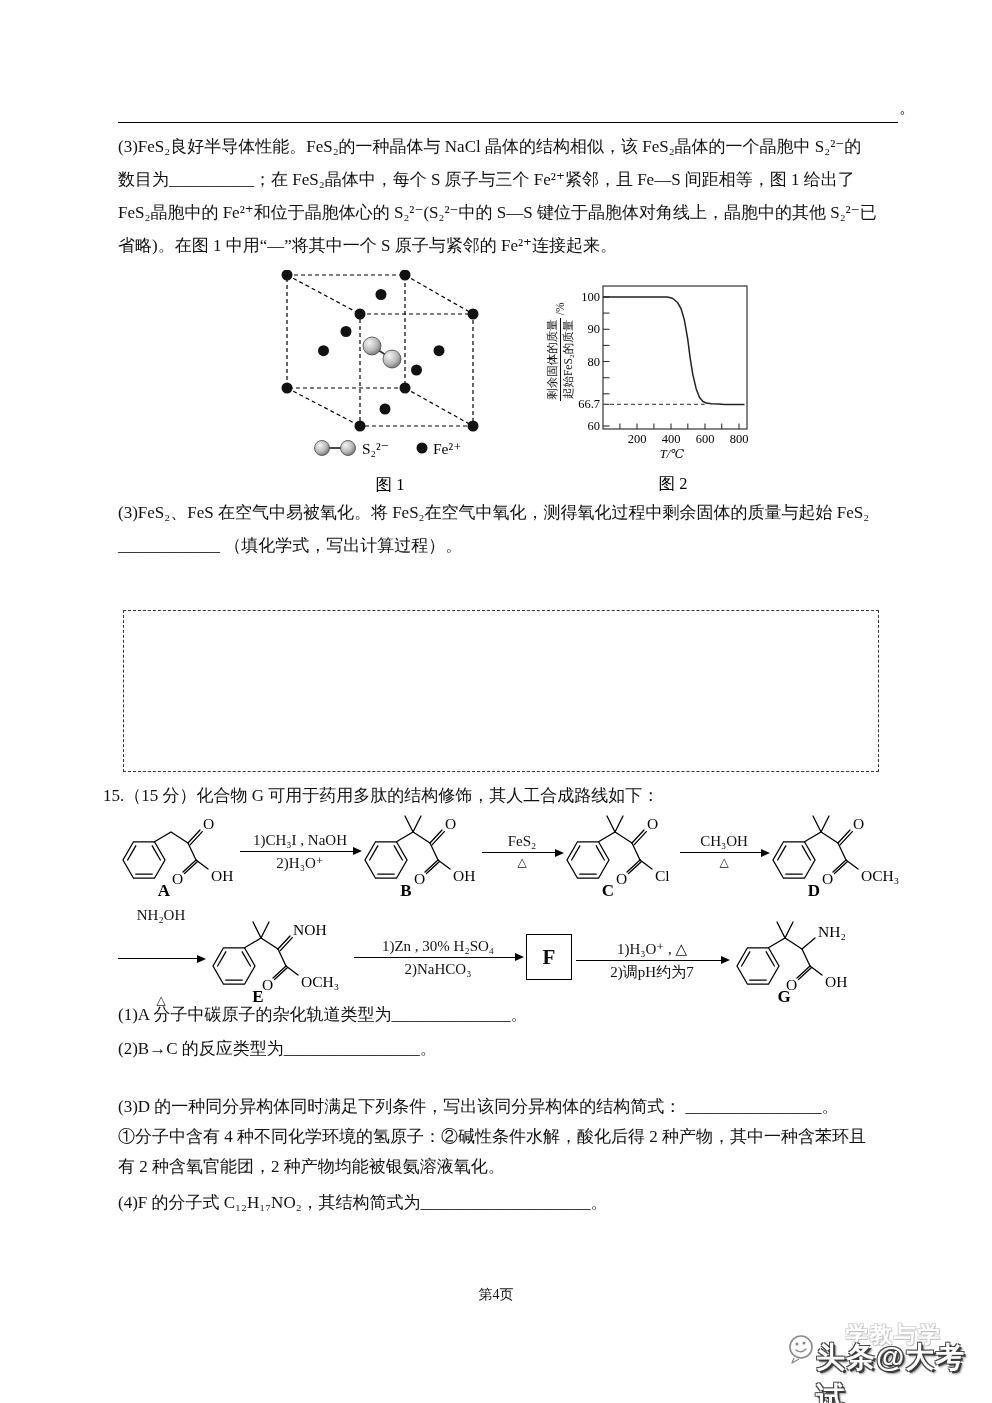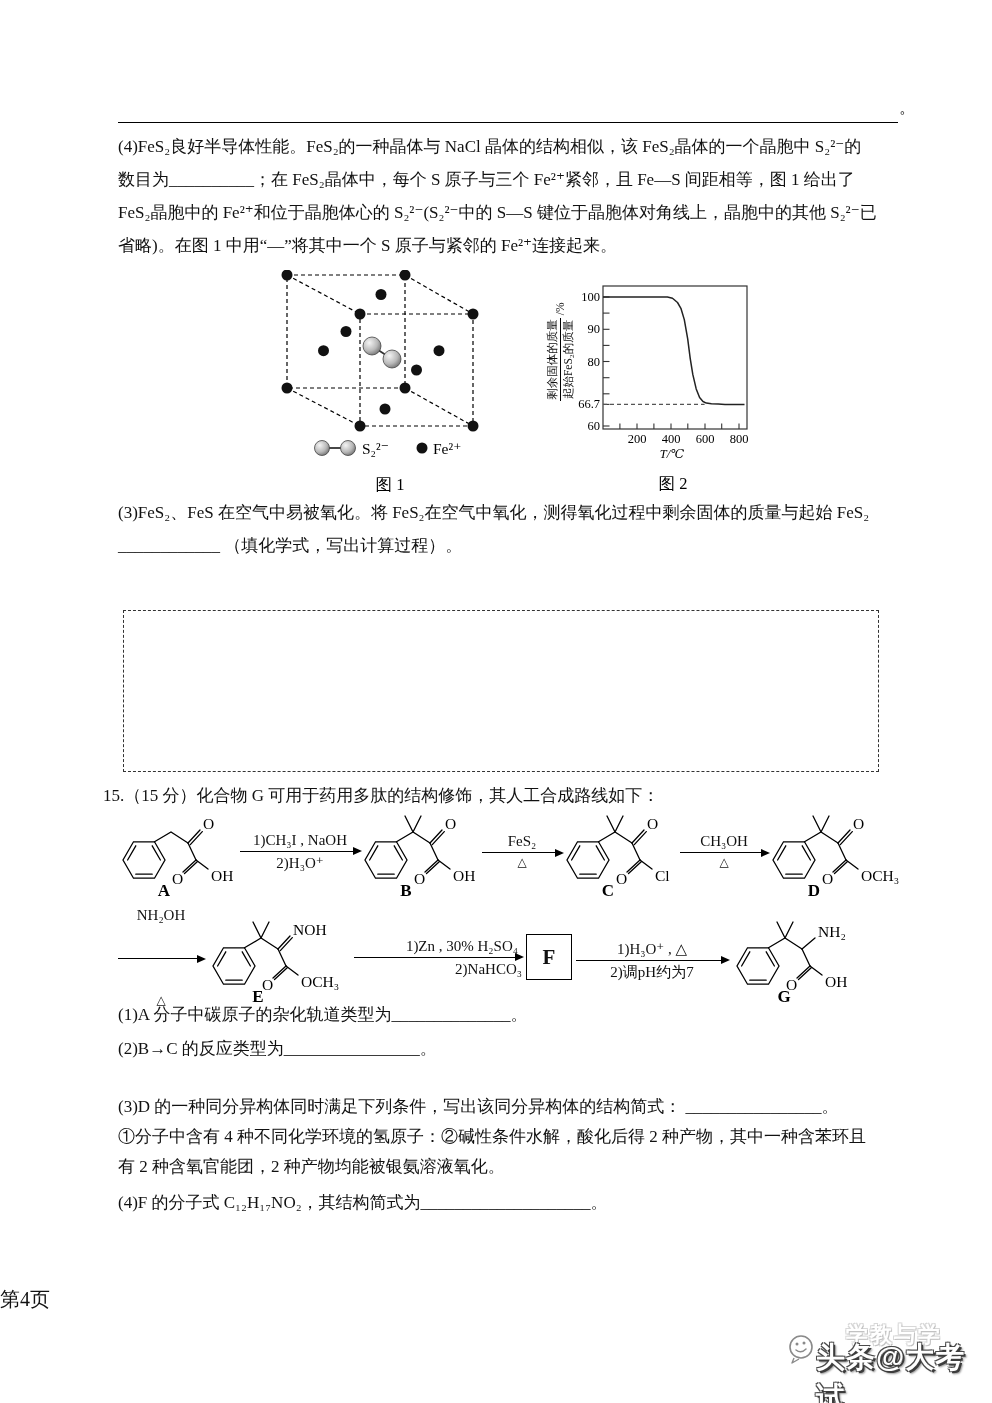--- a/index.html
+++ b/index.html
@@ -28,38 +28,38 @@
   .lbl{font-size:17px;font-weight:bold;text-anchor:middle;font-family:"Liberation Serif","DejaVu Serif",serif;}
   .cap{font-size:16.5px;text-anchor:middle;font-family:"Liberation Serif","DejaVu Serif",serif;}
   .tick-label{font-size:12.5px;font-family:"Liberation Serif","DejaVu Serif",serif;}
   .subq{position:absolute;left:118px;font-size:17px;line-height:30px;white-space:nowrap;}
   .ylabel-rot{position:absolute;left:472px;top:332px;width:176px;height:40px;
       transform:rotate(-90deg);display:flex;align-items:center;justify-content:center;gap:2px;}
   .frac{display:inline-flex;flex-direction:column;align-items:center;font-size:11.5px;line-height:1.25;}
   .frac .num{padding:0 2px;}
   .frac .den{border-top:1px solid #000;padding:0 2px;}
   .yunit{font-size:11.5px;}
-  .footer{position:absolute;left:0;top:1286px;width:100%;font-size:20px;}
+  .footer{position:absolute;left:0;top:1286px;width:100%;text-align:center;font-size:14px;}
   .wm-main{position:absolute;left:816px;top:1338px;font-size:29px;font-weight:700;
       font-family:"Liberation Sans","DejaVu Sans",sans-serif;color:#fff;letter-spacing:1px;
       text-shadow:2px 2px 0 #3c3c3c,-1px -1px 0 #4a4a4a,1px -1px 0 #4a4a4a,-1px 1px 0 #4a4a4a,3px 3px 2px #9a9a9a;}
   .wm-ghost{position:absolute;left:846px;top:1320px;font-size:22px;font-weight:700;
       font-family:"Liberation Sans","DejaVu Sans",sans-serif;color:#fff;letter-spacing:2px;
       text-shadow:1px 1px 0 #c2c2c2,-1px -1px 0 #d8d8d8,1px -1px 0 #d8d8d8,-1px 1px 0 #d8d8d8;}
 </style>
 </head>
 <body>
 
 <div class="page">
 
   <div class="toprule"></div>
   <span class="period-mark">。</span>
 
   <div class="para" style="left:118px;top:130px;">
-    <div class="pline">(4)FeS₂良好半导体性能。FeS₂的一种晶体与 NaCl 晶体的结构相似，该 FeS₂晶体的一个晶胞中 S₂²⁻的</div>
+    <div class="pline">(3)FeS₂良好半导体性能。FeS₂的一种晶体与 NaCl 晶体的结构相似，该 FeS₂晶体的一个晶胞中 S₂²⁻的</div>
     <div class="pline">数目为__________；在 FeS₂晶体中，每个 S 原子与三个 Fe²⁺紧邻，且 Fe—S 间距相等，图 1 给出了</div>
     <div class="pline">FeS₂晶胞中的 Fe²⁺和位于晶胞体心的 S₂²⁻(S₂²⁻中的 S—S 键位于晶胞体对角线上，晶胞中的其他 S₂²⁻已</div>
     <div class="pline">省略)。在图 1 中用“—”将其中一个 S 原子与紧邻的 Fe²⁺连接起来。</div>
   </div>
 
   <svg class="abs" style="left:250px;top:270px;" width="250" height="228" viewBox="0 0 250 228">
     <defs>
       <radialGradient id="sph" cx="35%" cy="32%" r="75%">
         <stop offset="0%" stop-color="#f4f4f4"></stop>
           <stop offset="60%" stop-color="#b9b9b9"></stop>
@@ -267,21 +267,21 @@
       <path class="bond" d="M70,40 82,27 M72.3,41.6 84.3,28.6"></path>
       <text class="atm" x="85" y="26">NOH</text>
       <path class="bond" d="M70,40 78,57"></path>
       <path class="bond" d="M78,57 65,69 M79.5,58.6 66.5,70.6"></path>
       <text class="atm" x="54" y="81">O</text>
       <path class="bond" d="M78,57 90,66"></path>
       <text class="atm" x="93" y="78">OCH₃</text>
       <text class="lbl" x="50" y="93">E</text>
     </svg>
 
-    <div class="rxn" style="width:168px;align-items:flex-end;">
+    <div class="rxn" style="width:168px;">
       <div class="above">1)Zn , 30% H₂SO₄</div>
       <div class="shaft"></div>
       <div class="below">2)NaHCO₃</div>
     </div>
 
     <div class="fbox">
       <span>F</span>
     </div>
 
     <div class="rxn" style="width:152px;margin-top:7px;">

